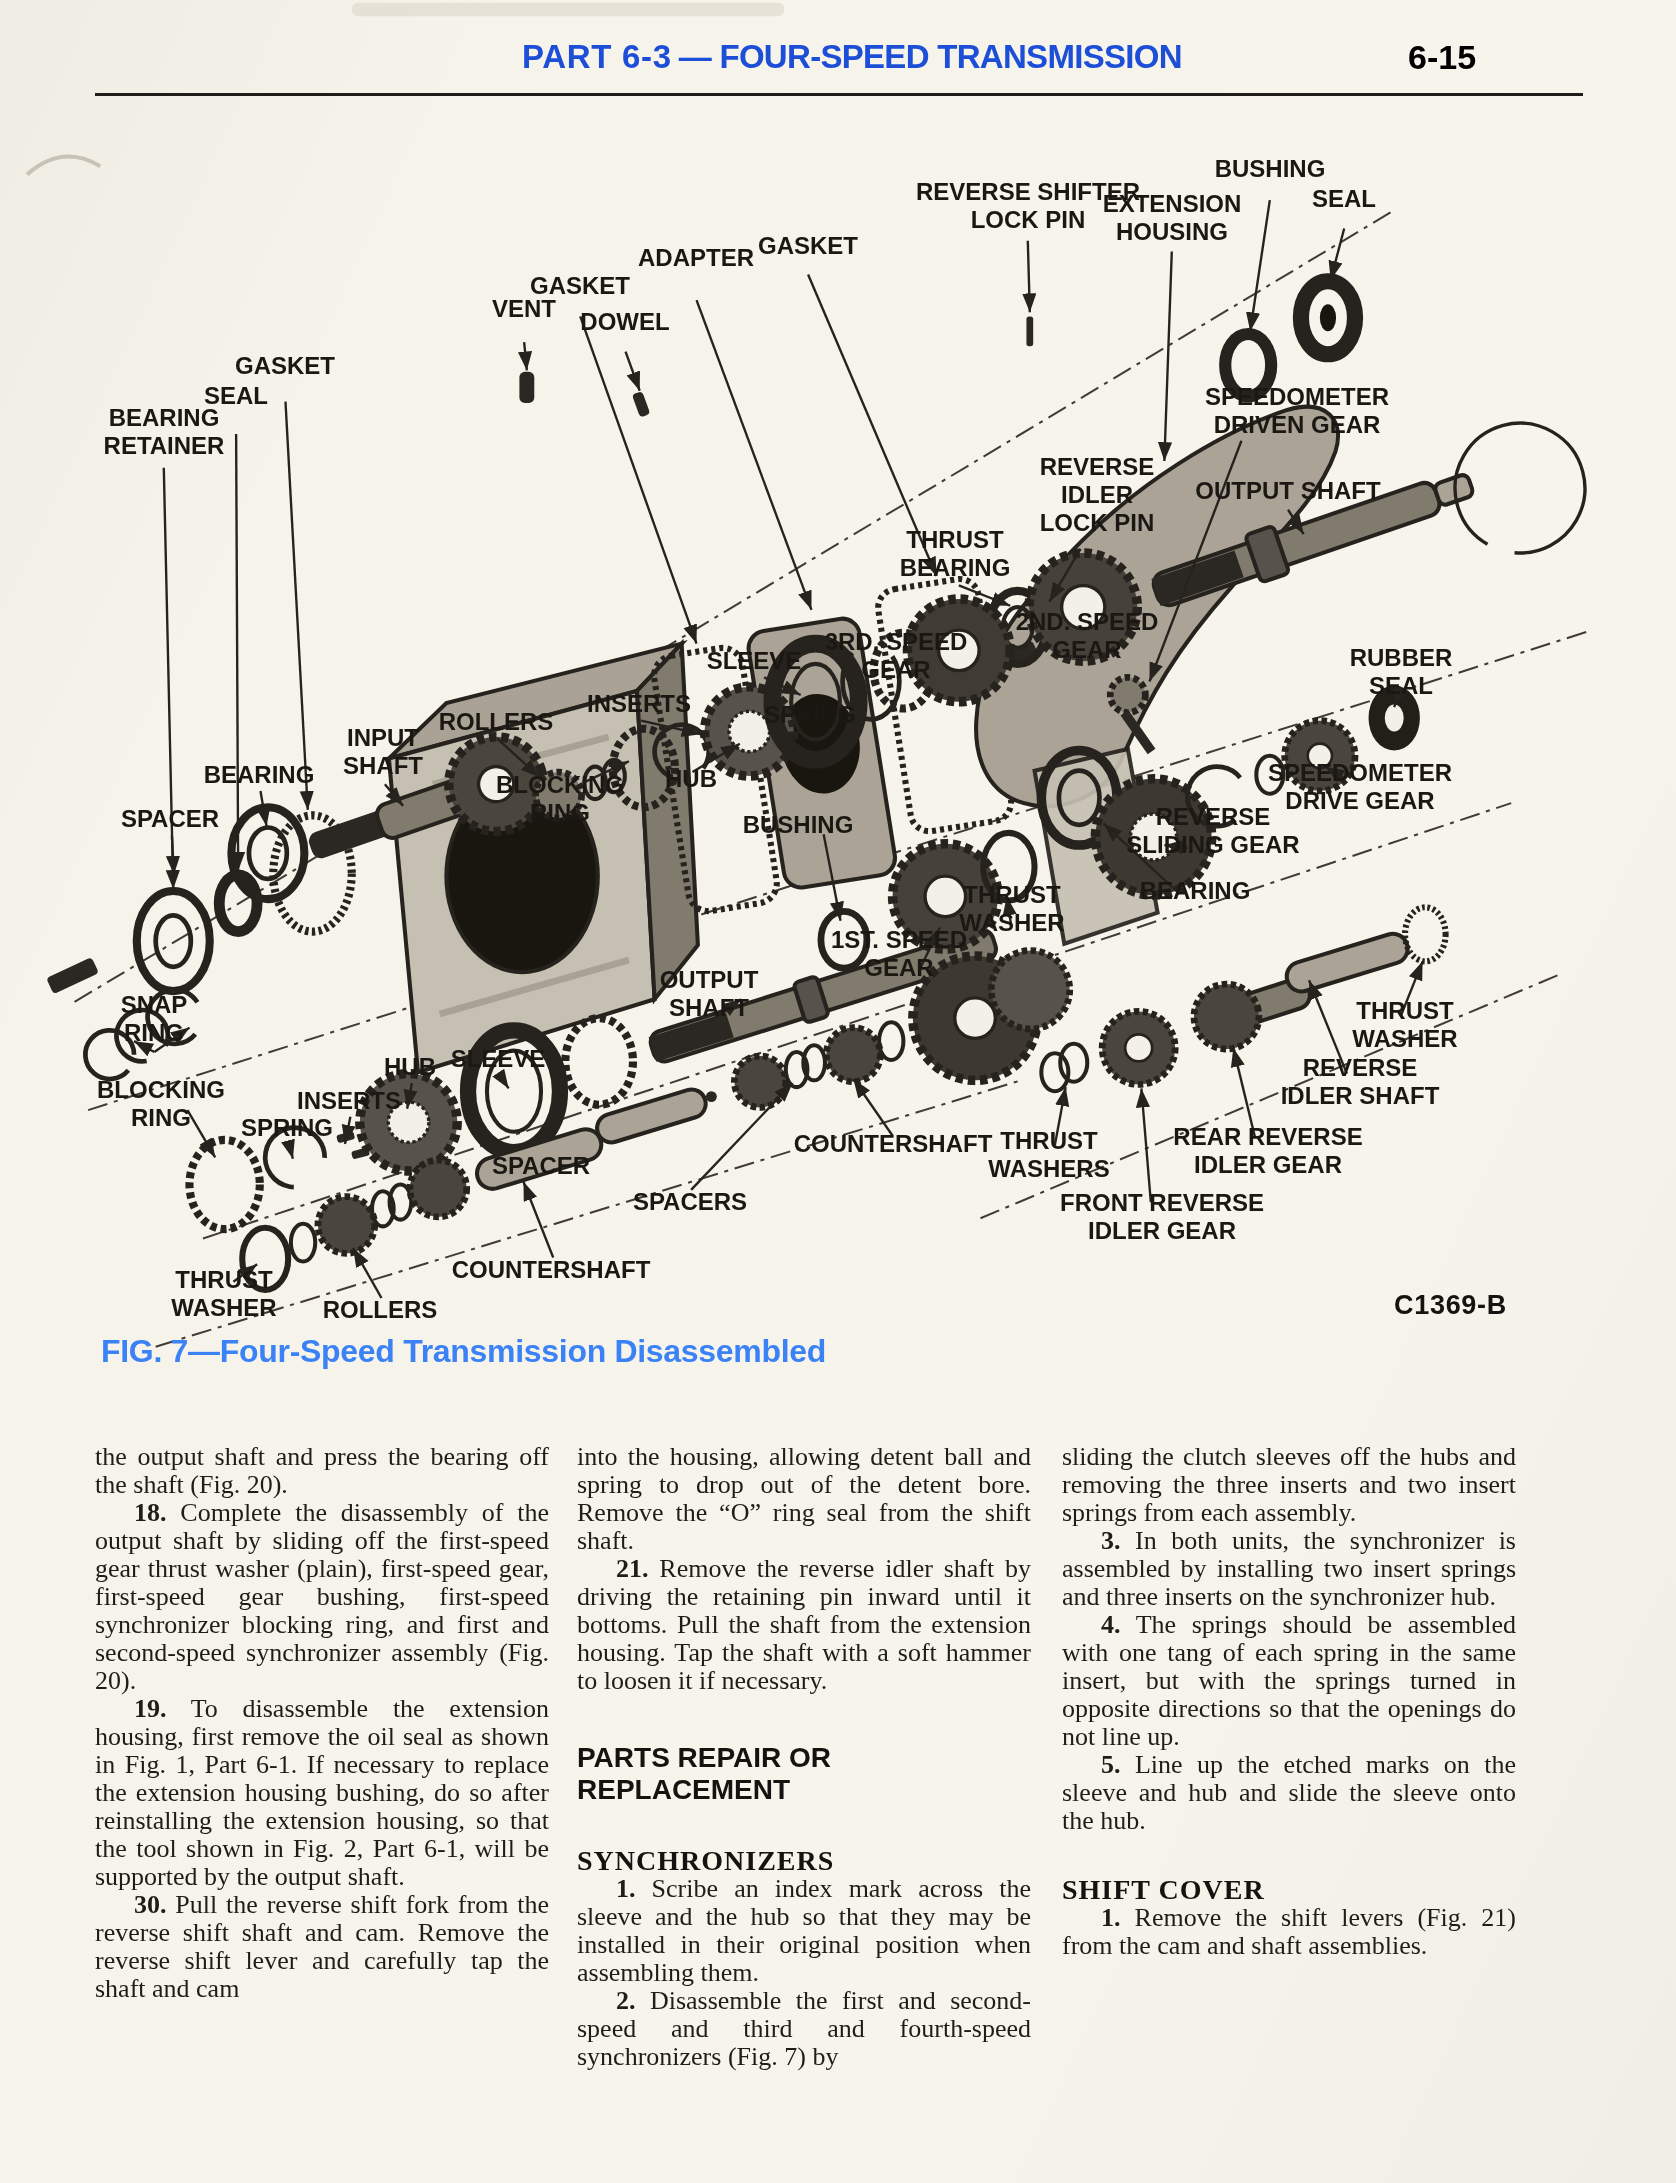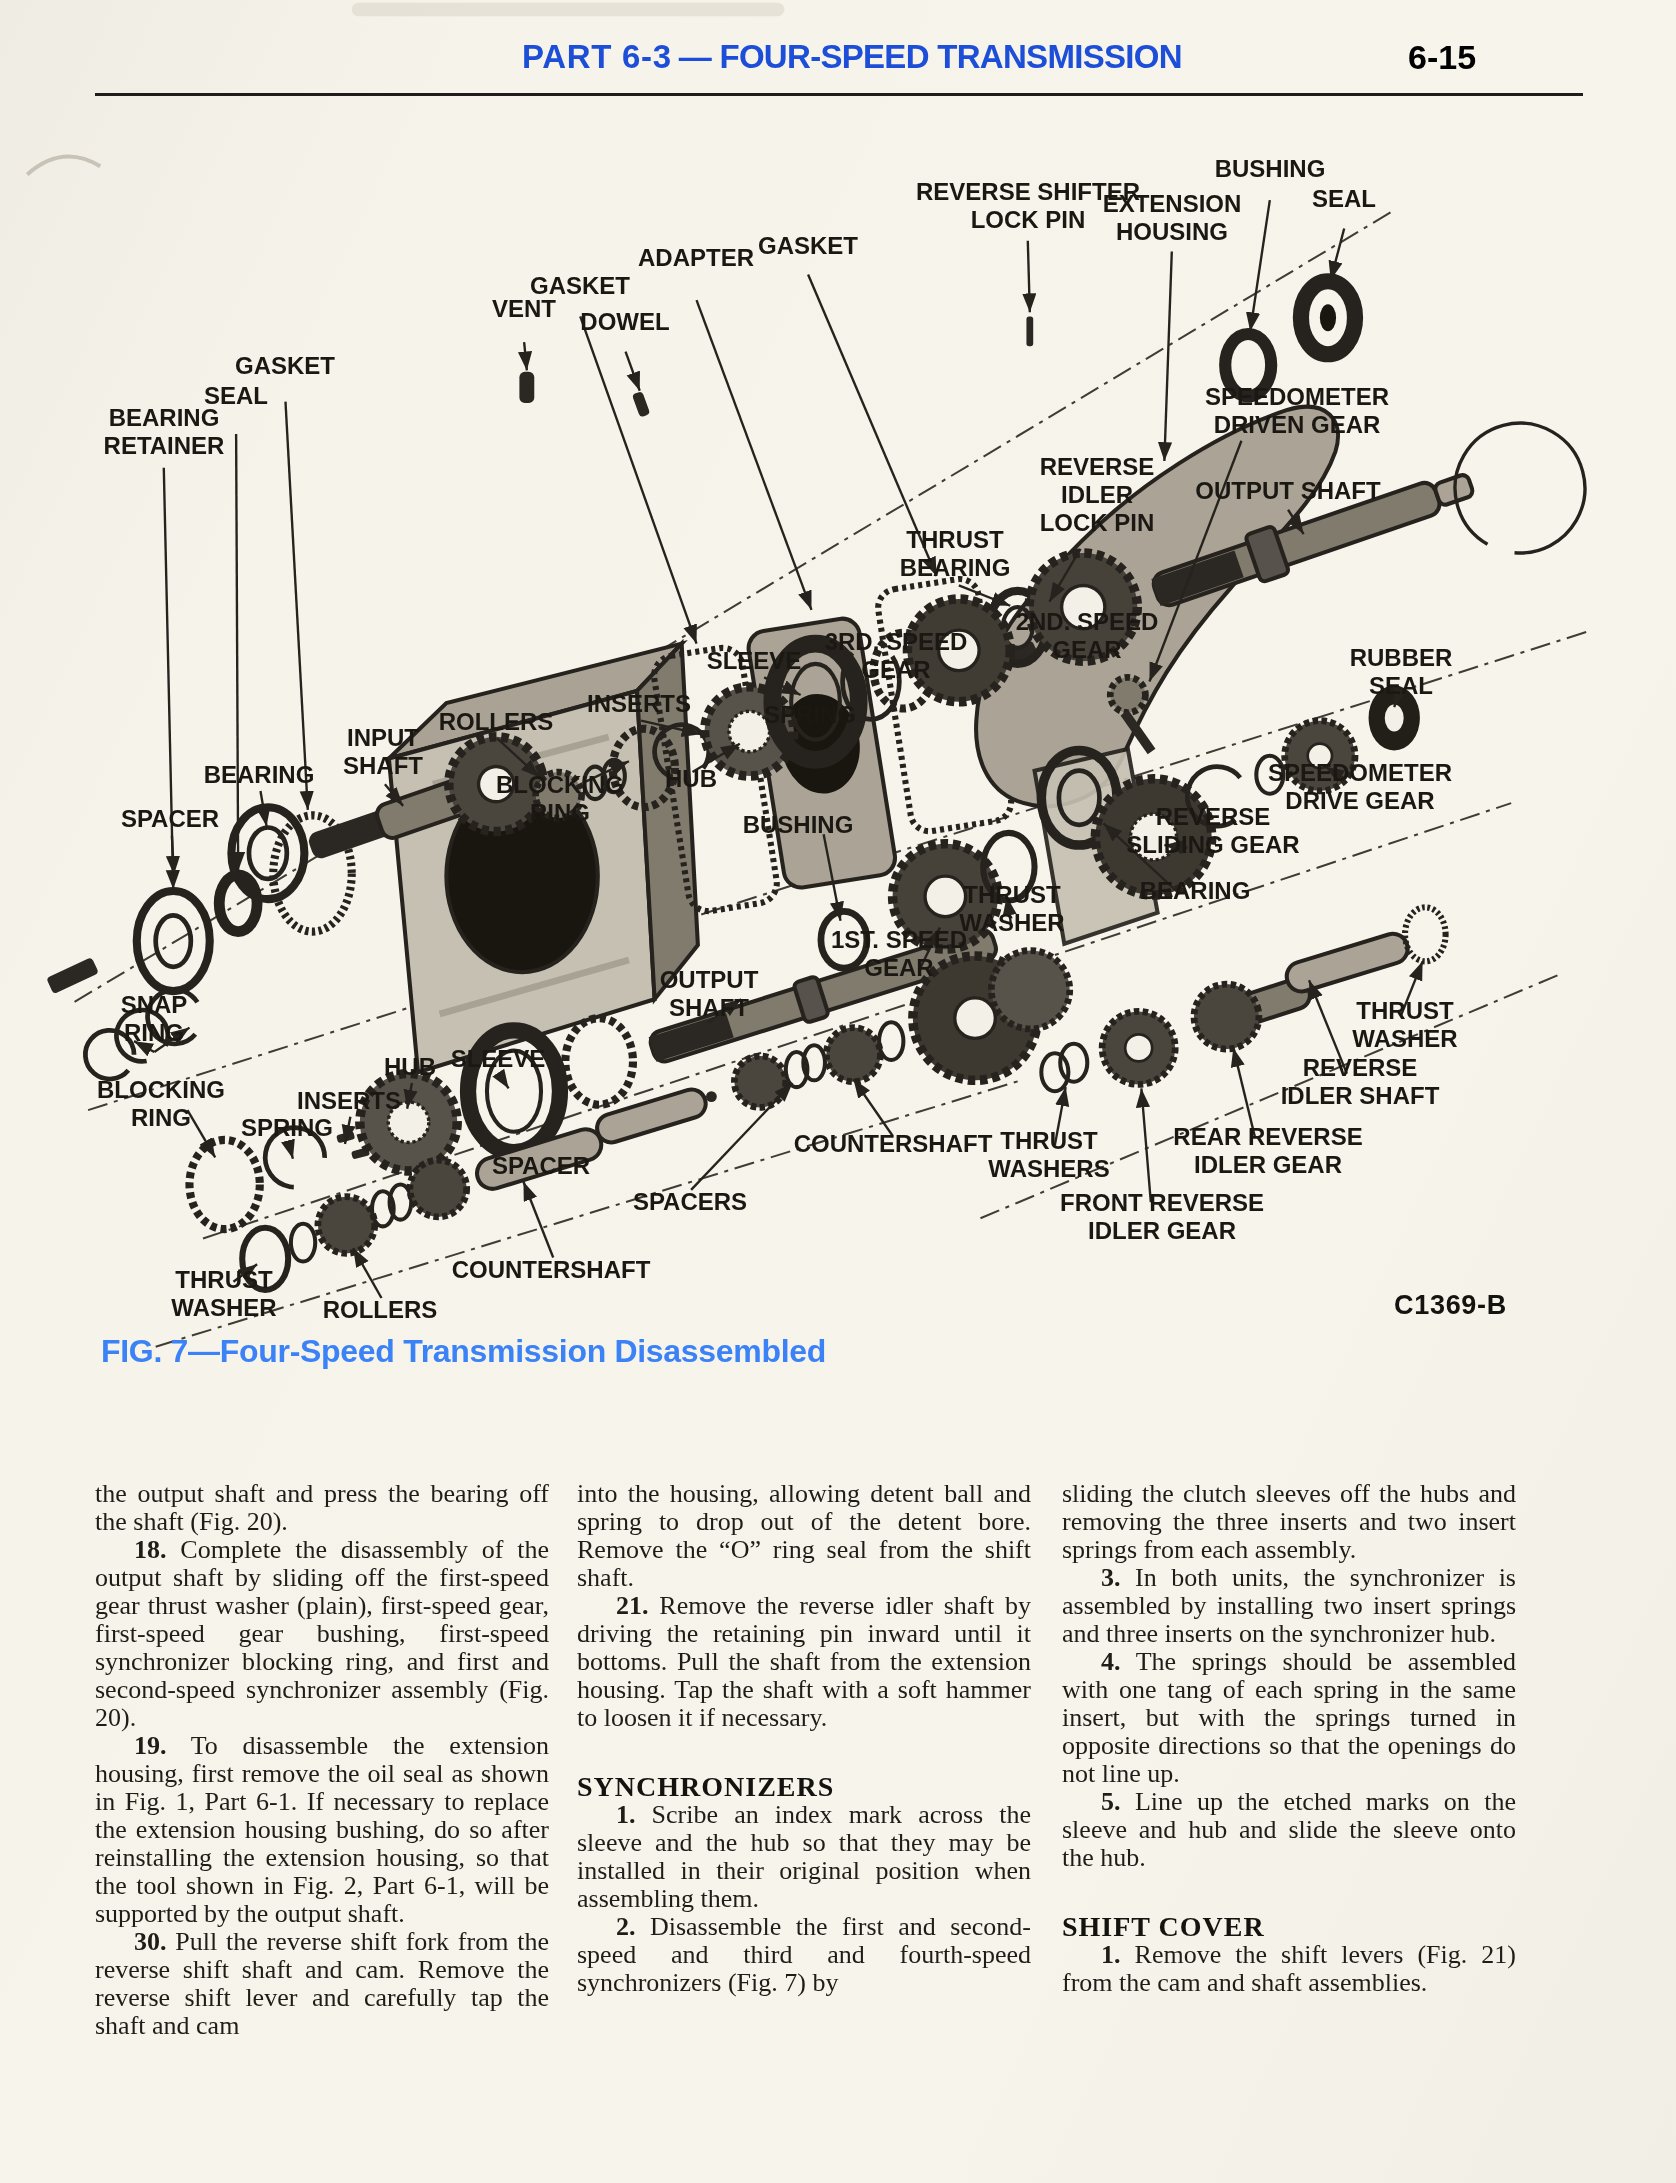--- a/index.html
+++ b/index.html
@@ -18,21 +18,21 @@
   
   .dlabel{position:absolute;transform:translateX(-50%);text-align:center;
     font-family:"Liberation Sans",sans-serif;font-weight:bold;font-size:24px;line-height:28px;
     white-space:pre-line;color:#1b1814;letter-spacing:0;}
   .dcode{position:absolute;font-family:"Liberation Sans",sans-serif;font-weight:bold;
     font-size:27px;color:#15130f;letter-spacing:0.7px;}
   
   .figcap{font-family:"Liberation Sans",sans-serif;font-weight:bold;font-size:32px;
     color:#3b82f6;letter-spacing:-0.3px;}
   
-  .col{position:absolute;width:454px;top:1480px;font-size:26px;line-height:28px;
+  .col{position:absolute;width:454px;top:1443px;font-size:26px;line-height:28px;
     text-align:justify;color:#201d18;}
   .col p{margin:0;}
   .col p.ind{text-indent:39px;}
   .pn{font-weight:bold;}
   .h-sans{font-family:"Liberation Sans",sans-serif;font-weight:bold;font-size:28px;
     line-height:32px;white-space:pre-line;margin-top:47px;color:#15130f;}
   .h-serif{font-family:"Liberation Serif",serif;font-weight:bold;font-size:28px;
     letter-spacing:1px;margin-top:41px;color:#15130f;}
   .mt40{margin-top:27px;}
   svg{position:absolute;left:0;top:0;pointer-events:none;}
@@ -345,20 +345,22 @@
 <div class="col" style="left:95px;">
   <p><span>the output shaft and press the bearing off the shaft (Fig. 20).</span></p>
   <p class="ind"><b class="pn">18.</b><span> Complete the disassembly of the output shaft by sliding off the first-speed gear thrust washer (plain), first-speed gear, first-speed gear bushing, first-speed synchronizer blocking ring, and first and second-speed synchronizer assembly (Fig. 20).</span></p>
   <p class="ind"><b class="pn">19.</b><span> To disassemble the extension housing, first remove the oil seal as shown in Fig. 1, Part 6-1. If necessary to replace the extension housing bushing, do so after reinstalling the extension housing, so that the tool shown in Fig. 2, Part 6-1, will be supported by the output shaft.</span></p>
   <p class="ind"><b class="pn">30.</b><span> Pull the reverse shift fork from the reverse shift shaft and cam. Remove the reverse shift lever and carefully tap the shaft and cam</span></p>
 </div>
 
 <div class="col" style="left:577px;">
   <p><span>into the housing, allowing detent ball and spring to drop out of the detent bore. Remove the “O” ring seal from the shift shaft.</span></p>
   <p class="ind"><b class="pn">21.</b><span> Remove the reverse idler shaft by driving the retaining pin inward until it bottoms. Pull the shaft from the extension housing. Tap the shaft with a soft hammer to loosen it if necessary.</span></p>
+  <div class="h-sans">PARTS REPAIR OR
+REPLACEMENT</div>
   <div class="h-serif">SYNCHRONIZERS</div>
   <p class="ind mt40"><b class="pn">1.</b><span> Scribe an index mark across the sleeve and the hub so that they may be installed in their original position when assembling them.</span></p>
   <p class="ind"><b class="pn">2.</b><span> Disassemble the first and second-speed and third and fourth-speed synchronizers (Fig. 7) by</span></p>
 </div>
 
 <div class="col" style="left:1062px;">
   <p><span>sliding the clutch sleeves off the hubs and removing the three inserts and two insert springs from each assembly.</span></p>
   <p class="ind"><b class="pn">3.</b><span> In both units, the synchronizer is assembled by installing two insert springs and three inserts on the synchronizer hub.</span></p>
   <p class="ind"><b class="pn">4.</b><span> The springs should be assembled with one tang of each spring in the same insert, but with the springs turned in opposite directions so that the openings do not line up.</span></p>
   <p class="ind"><b class="pn">5.</b><span> Line up the etched marks on the sleeve and hub and slide the sleeve onto the hub.</span></p>

